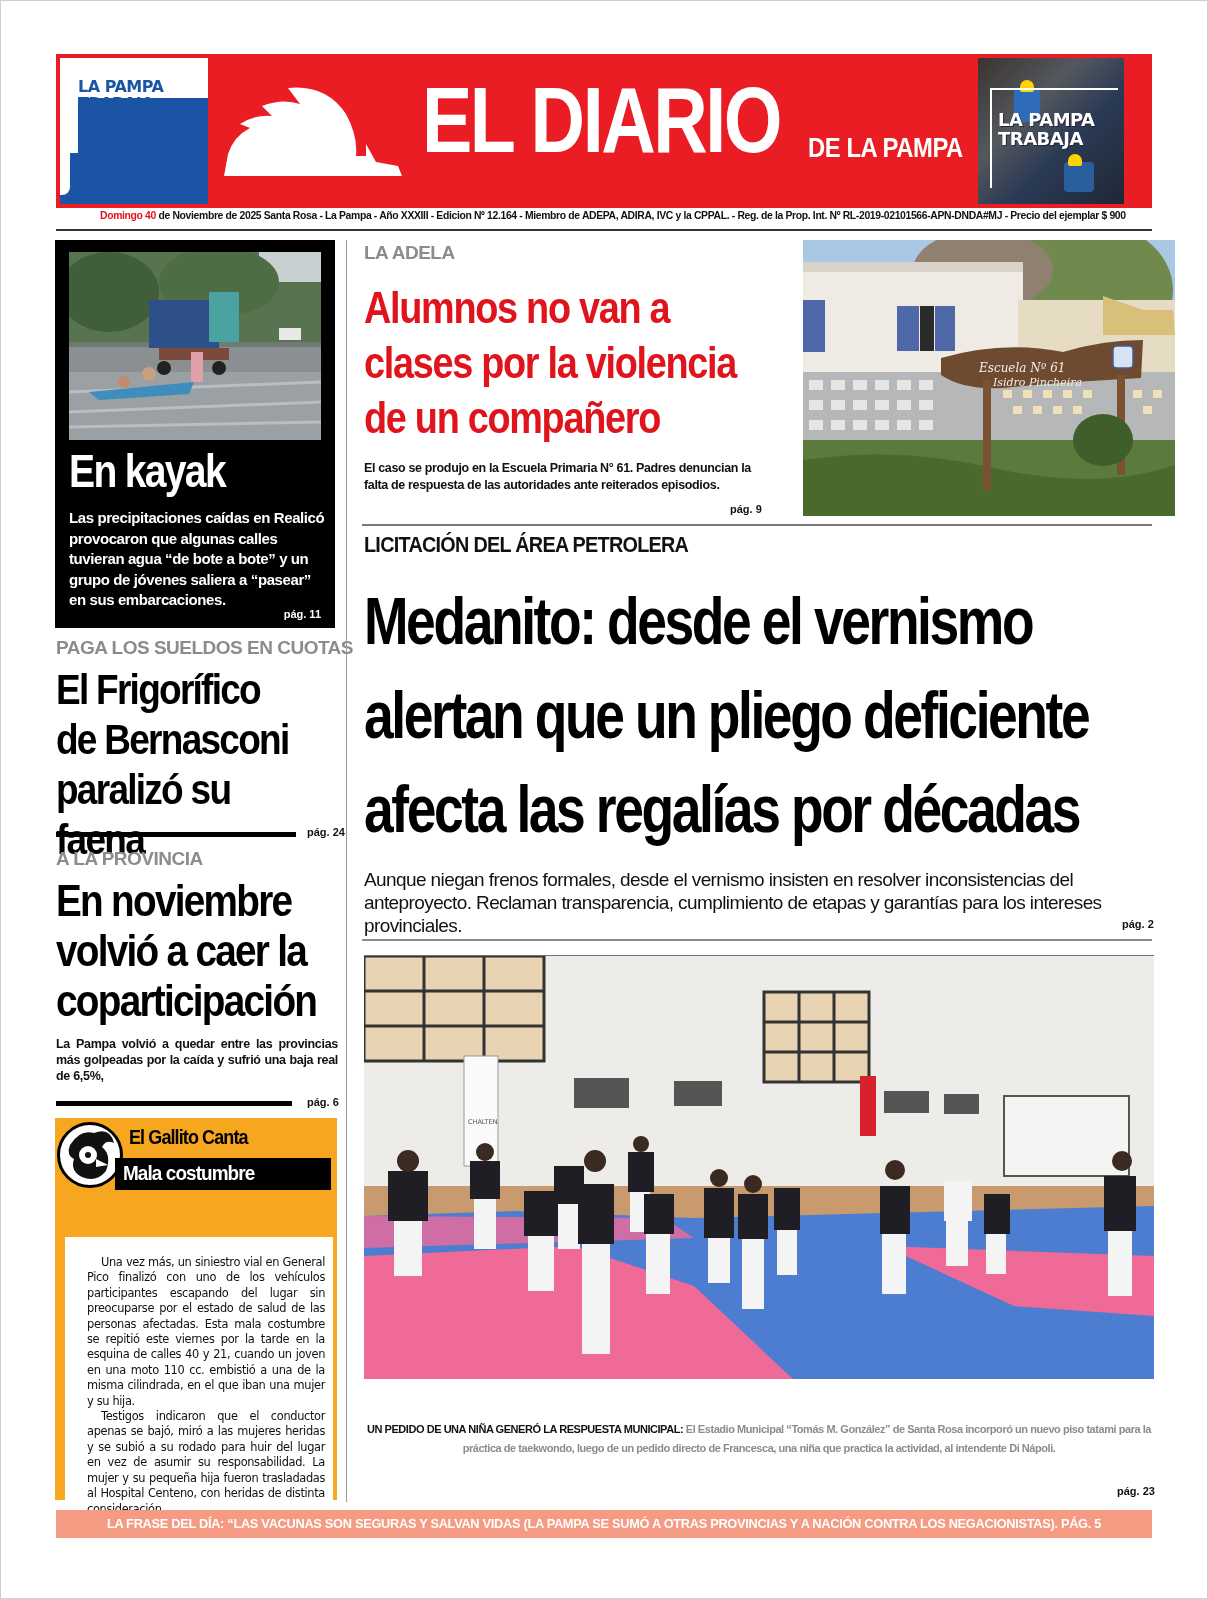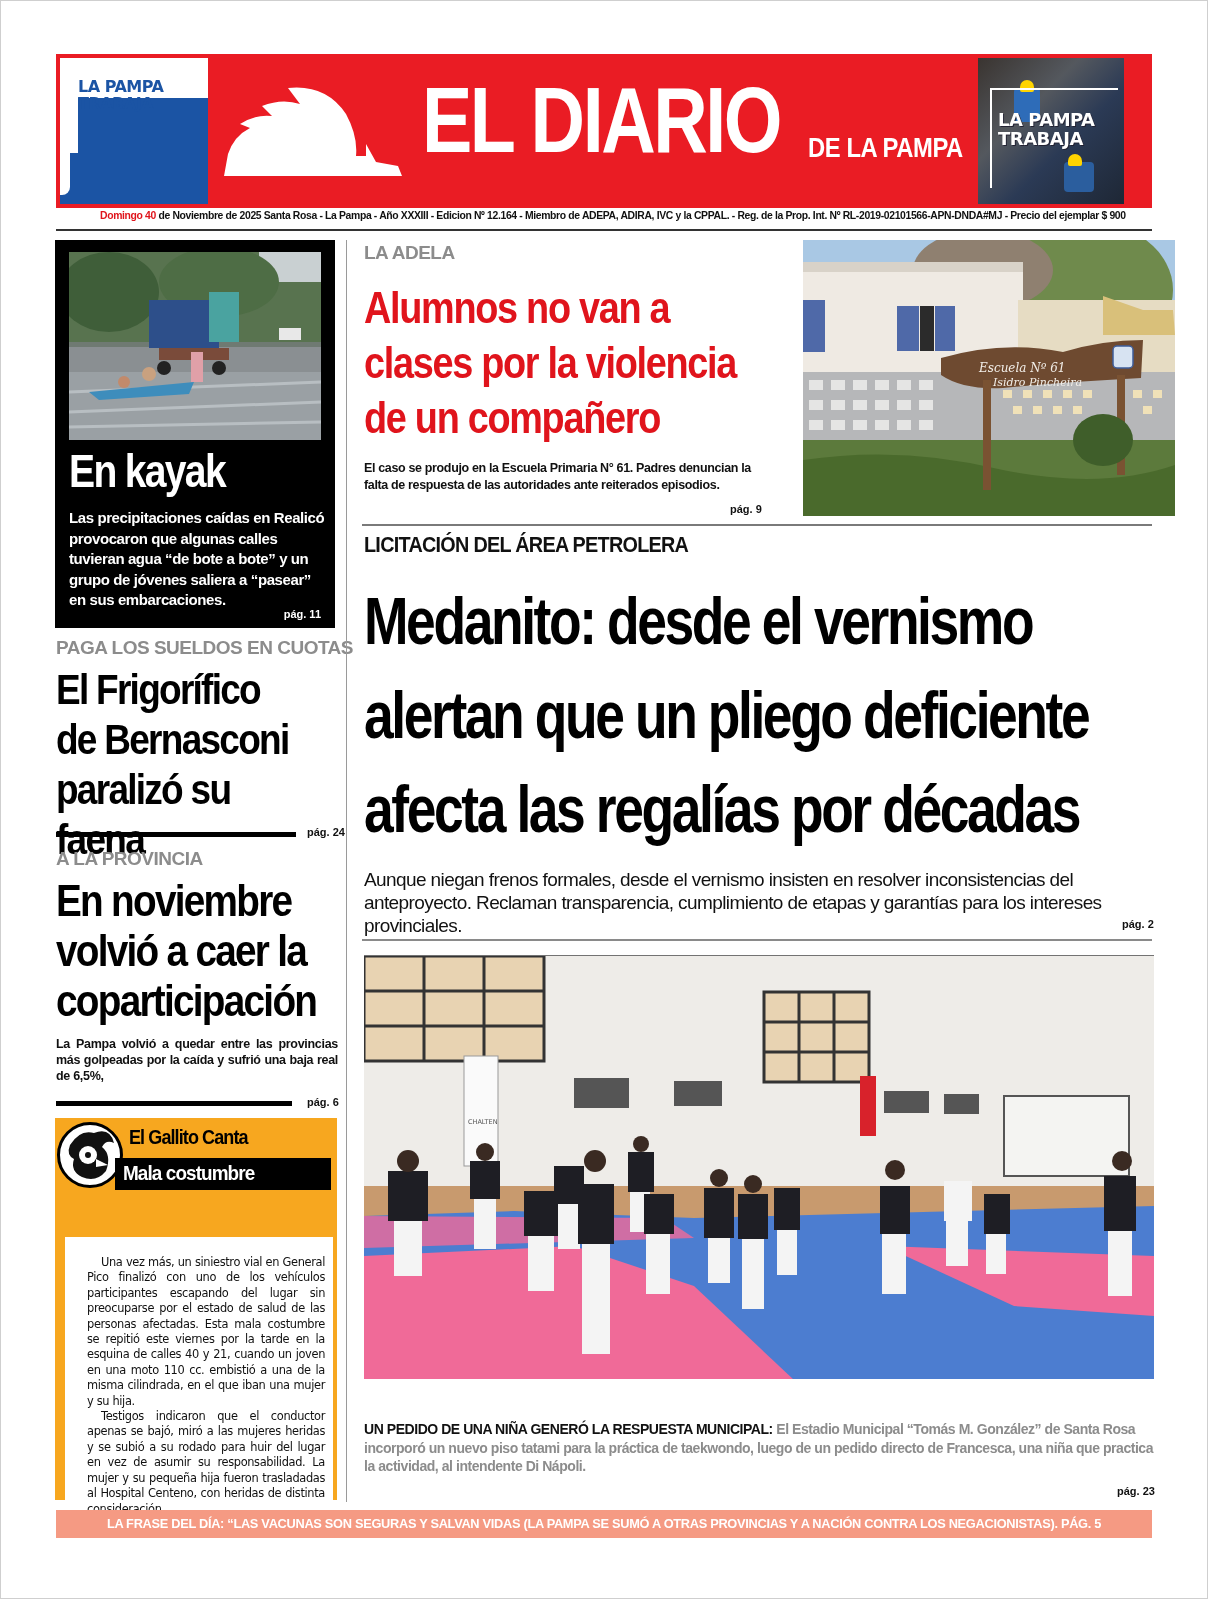--- a/index.html
+++ b/index.html
@@ -74,21 +74,21 @@
 
   
   .med-kicker { position: absolute; left: 364px; top: 532px; font-size: 22px; color: #111; font-weight: bold; letter-spacing: -0.8px; transform: scaleX(0.9); transform-origin: left top; }
   .med-head { position: absolute; left: 364px; top: 574px; width: 920px; font-size: 66px; line-height: 94px; letter-spacing: -3px; color: #000; font-weight: bold; transform: scaleX(0.81); transform-origin: left top; }
   .med-body { position: absolute; left: 364px; top: 868px; width: 790px; font-size: 19px; line-height: 23px; letter-spacing: -0.6px; color: #111; }
   .med-pag { position: absolute; left: 1122px; top: 918px; }
   .rule-mid2 { position: absolute; left: 362px; top: 939px; width: 790px; height: 2px; background: #8a8a8a; }
 
   
   .tkd-photo { position: absolute; left: 364px; top: 955px; width: 790px; height: 424px; overflow: hidden; background: #ece9e4; border-top: 1px solid #737373; }
-  .tkd-caption { position: absolute; left: 364px; top: 1420px; width: 790px; font-size: 14px; line-height: 18.5px; letter-spacing: -0.45px; color: #8c8c8c; font-weight: bold; }
+  .tkd-caption { position: absolute; left: 364px; top: 1420px; width: 790px; font-size: 11px; line-height: 18.5px; letter-spacing: -0.45px; color: #8c8c8c; font-weight: bold; text-align: center; }
   .tkd-caption .lead { color: #111; }
   .tkd-pag { position: absolute; left: 1117px; top: 1485px; }
 
   
   .frase { position: absolute; left: 56px; top: 1510px; width: 1096px; height: 28px; background: #f59a83; color: #fff; font-size: 12.8px; font-weight: bold; text-align: center; line-height: 28px; letter-spacing: -0.3px; white-space: nowrap; }
 </style>
 </head>
 <body>
 
 <div class="page-border"></div>

